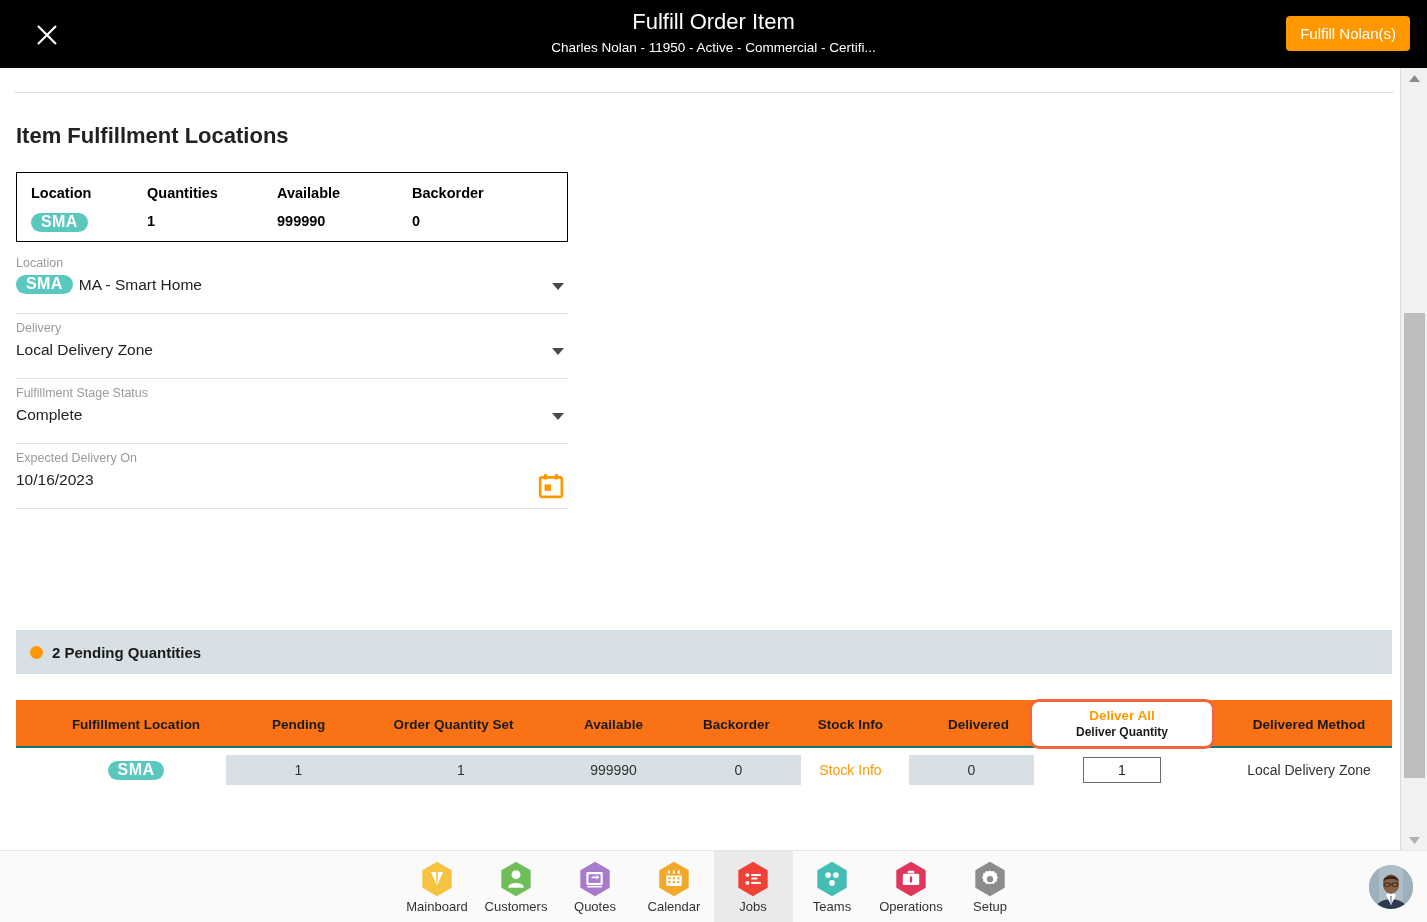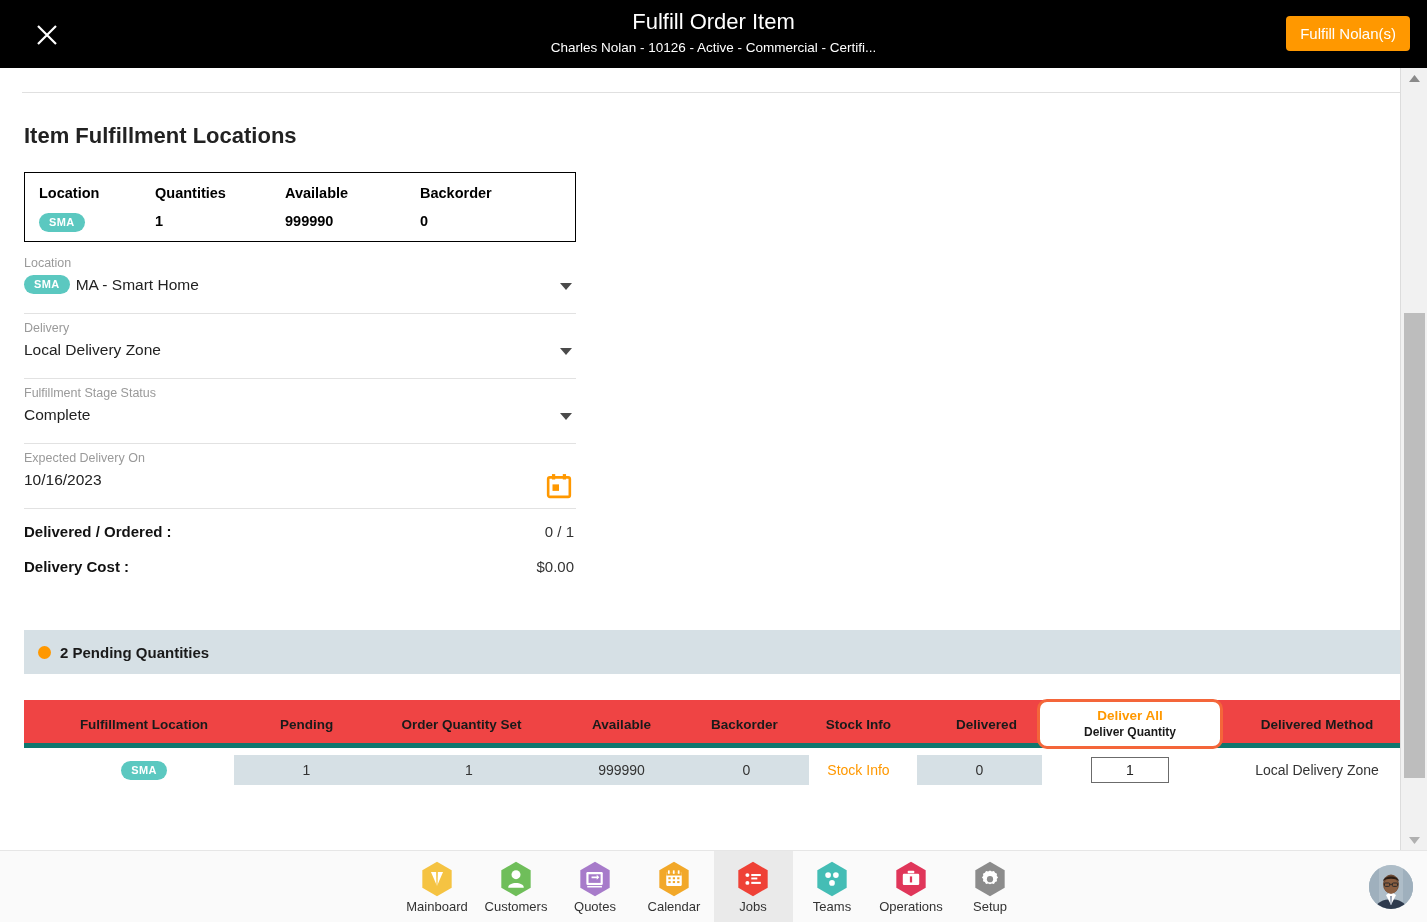--- a/index.html
+++ b/index.html
@@ -47,21 +47,21 @@
     background: #FF9800; color: #ffffff;
     border: none; border-radius: 4px;
     font-family: "Liberation Sans", sans-serif;
     font-size: 15px; font-weight: 400;
     padding: 9px 14px;
     cursor: pointer;
   }
 
   
   .content {
-    position: absolute; top: 68px; left: 8px;
+    position: absolute; top: 68px; left: 0;
     width: 1268px; height: 782px;
     background: #ffffff;
     text-decoration: underline;
   }
   .top-divider {
     position: absolute; left: 14px; top: 24px;
     width: 1380px; height: 1px;
     background: #e0e0e0;
   }
 
@@ -87,21 +87,21 @@
   .sc.h { font-weight: bold; }
   .sc.v { font-weight: bold; }
   .sc-0 { width: 130px; padding-left: 14px; }
   .sc-1 { width: 130px; }
   .sc-2 { width: 135px; }
   .sc-3 { width: 140px; }
 
   .badge-sma {
     display: inline-block;
     background: #5BC8C0; color: #ffffff;
-    font-size: 11px; font-weight: bold;
+    font-size: 16px; font-weight: bold;
     letter-spacing: .4px;
     border-radius: 11px;
     padding: 3px 10px 4px;
     line-height: 12px;
     vertical-align: middle;
   }
 
   
   .field {
     position: absolute; left: 16px;
@@ -161,22 +161,22 @@
   }
 
   
   .grid {
     position: absolute; left: 16px; top: 632px;
     width: 1376px;
   }
   .grid-head {
     position: relative;
     height: 48px;
-    background: #ef4444;
-    border-bottom: 5px solid #0f766e;
+    background: #f97316;
+    border-bottom: 2px solid #0f766e;
   }
   .gh {
     position: absolute; top: 0; height: 48px;
     display: flex; align-items: center; justify-content: center;
     font-size: 13.5px; font-weight: bold; color: #1a1a1a;
     text-align: center;
   }
   .gh-deliverall {
     flex-direction: column; justify-content: center;
     border: 3px solid #F4663A; border-radius: 10px;
@@ -273,21 +273,21 @@
 <div class="app">
 
   <div class="header">
     <div class="close-btn">
       <svg width="26" height="26" viewBox="0 0 26 26">
         <path d="M4 4 L22 22 M22 4 L4 22" stroke="#ffffff" stroke-width="2.2" fill="none"></path>
       </svg>
     </div>
     <div class="header-titles">
       <div class="header-title">Fulfill Order Item</div>
-      <div class="header-sub">Charles Nolan - 10126 - Active - Commercial - Certifi...</div>
+      <div class="header-sub">Charles Nolan - 11950 - Active - Commercial - Certifi...</div>
     </div>
     <button class="fulfill-btn">Fulfill Nolan(s)</button>
   </div>
 
   <div class="content">
     <div class="top-divider"></div>
 
     <div class="page-title">Item Fulfillment Locations</div>
 
     <div class="summary-box">
@@ -333,28 +333,20 @@
       <div class="cal-icon">
         <svg width="26" height="26" viewBox="0 0 24 24">
           <rect x="2" y="4" width="20" height="18" rx="1.5" fill="none" stroke="#FF9800" stroke-width="2.4"></rect>
           <rect x="5.5" y="1" width="3" height="5" fill="#FF9800"></rect>
           <rect x="15.5" y="1" width="3" height="5" fill="#FF9800"></rect>
           <rect x="6" y="10.5" width="6" height="6" fill="#FF9800"></rect>
         </svg>
       </div>
     </div>
 
-    <div class="total-row" style="top:455px">
-      <div class="total-label">Delivered / Ordered :</div>
-      <div class="total-value">0 / 1</div>
-    </div>
-    <div class="total-row" style="top:490px">
-      <div class="total-label">Delivery Cost :</div>
-      <div class="total-value">$0.00</div>
-    </div>
 
     <div class="pending-banner">
       <div class="pending-dot"></div>
       <div class="pending-text">2 Pending Quantities</div>
     </div>
 
     <div class="grid">
       <div class="grid-head">
         <div class="gh" style="left:0px;width:240px">Fulfillment Location</div>
         <div class="gh" style="left:210px;width:145px">Pending</div>

